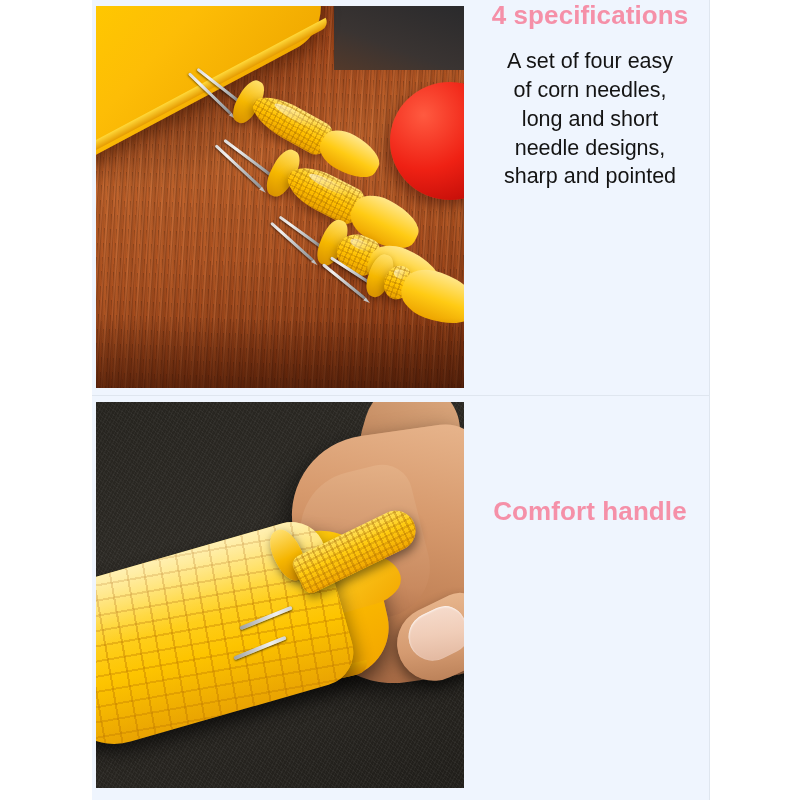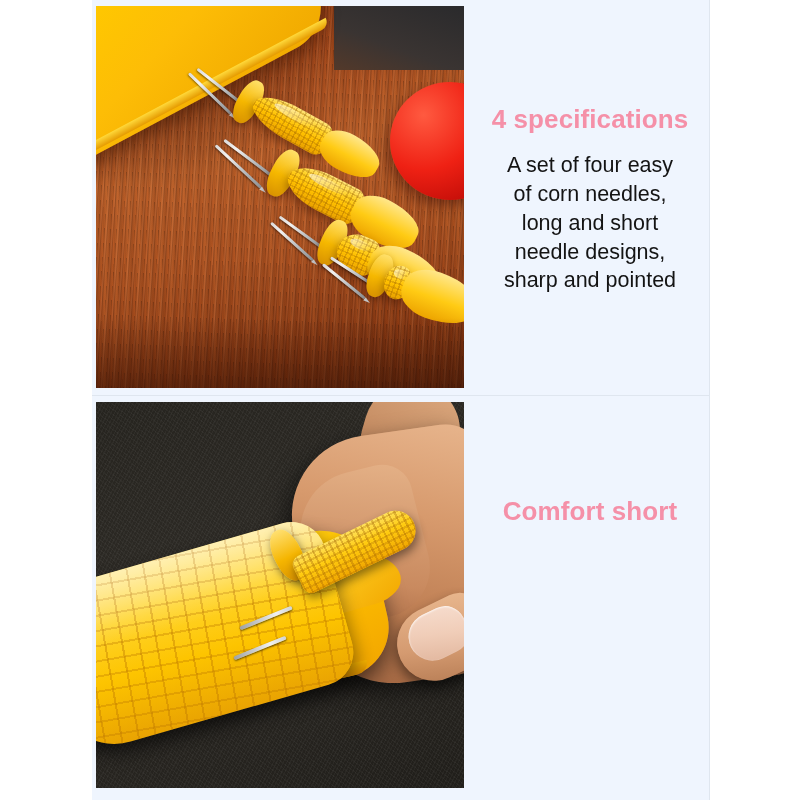--- a/index.html
+++ b/index.html
@@ -319,21 +319,21 @@
     background: linear-gradient(200deg, #dba87e, #bb7f55);
   }
 
   
   .text-col {
     flex: 1 1 auto;
     padding: 0 6px 0 12px;
     text-align: center;
     box-sizing: border-box;
   }
-  #section-top    .text-col { padding-top: 104px; }
+  #section-top    .text-col { }
   #section-bottom .text-col { padding-top: 100px; }
 
   .headline {
     color: #f590a8;
     font-size: 26px;
     font-weight: bold;
     line-height: 1.2;
     margin: 0 0 16px 0;
     letter-spacing: .1px;
   }
@@ -428,17 +428,17 @@
       <div class="needle-prong" style="left:142px; top:214px;"></div>
       <div class="needle-prong" style="left:136px; top:244px;"></div>
       <div class="needle-collar"></div>
       <div class="needle-handle"></div>
 
       <div class="thumb"></div>
       <div class="nail"></div>
     </div>
 
     <div class="text-col">
-      <h2 class="headline">Comfort short</h2>
+      <h2 class="headline">Comfort handle</h2>
     </div>
   </div>
 
 </div>
 
 </body></html>

